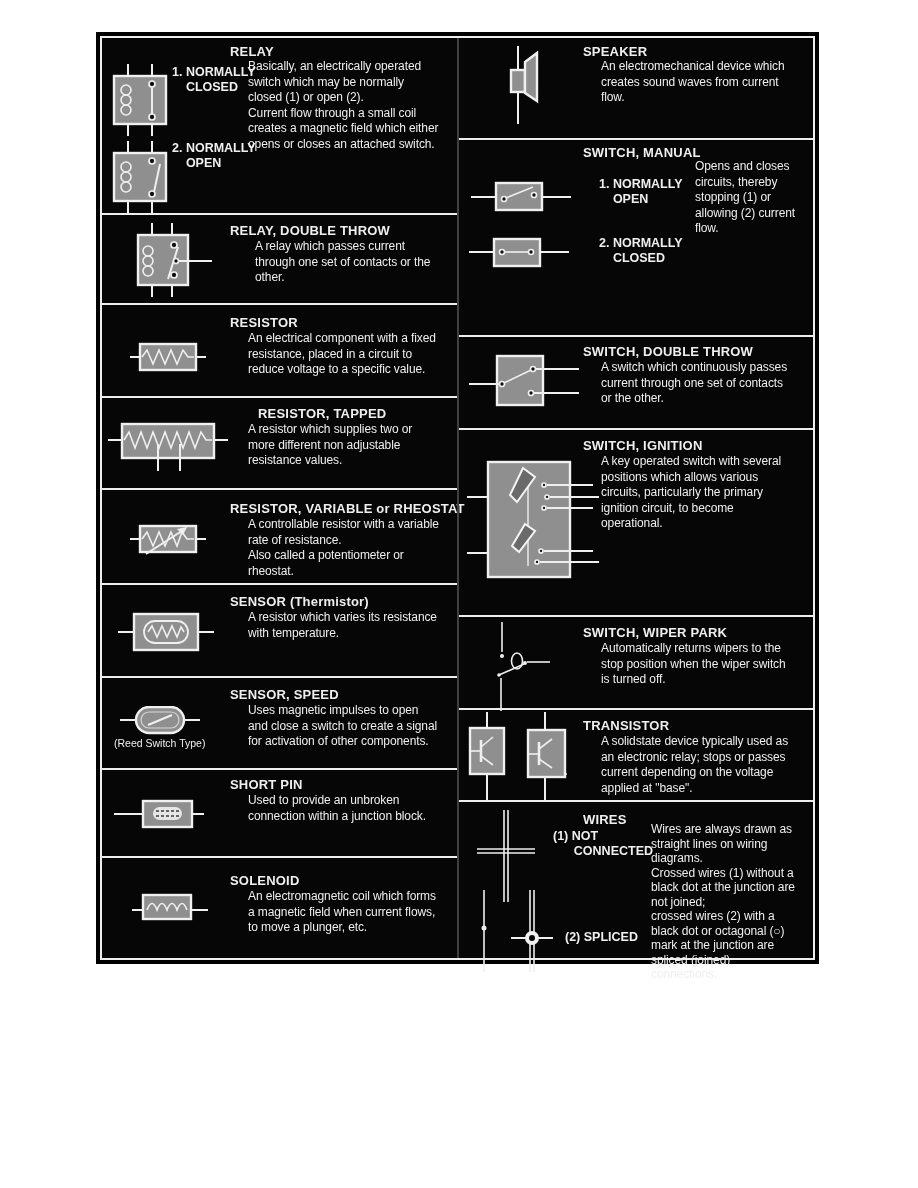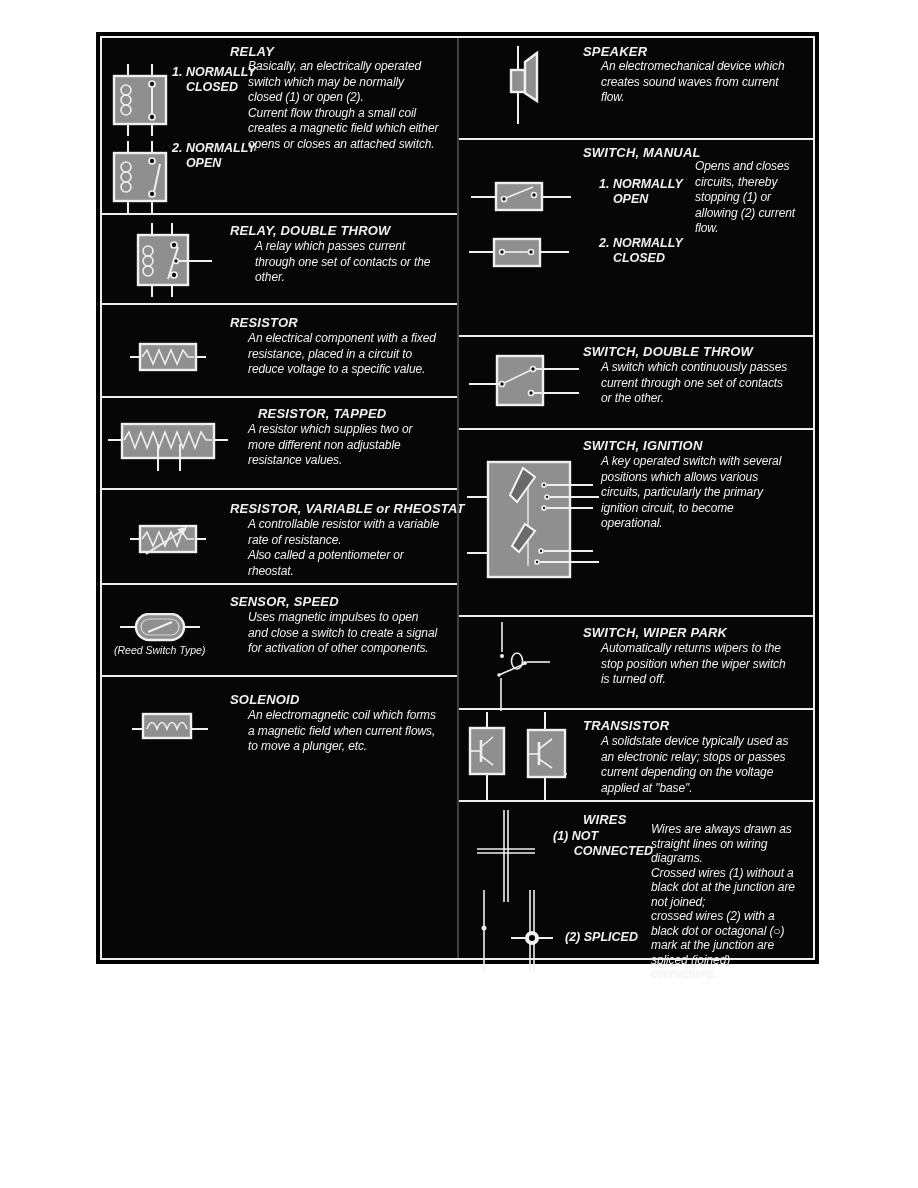--- a/index.html
+++ b/index.html
@@ -3,21 +3,21 @@
 <meta charset="utf-8">
 <style>
   html,body{margin:0;padding:0;}
   body{
     width:918px;height:1188px;background:#ffffff;position:relative;
     font-family:"Liberation Sans", sans-serif;
   }
   .panel{
     position:absolute;left:100px;top:36px;width:715px;height:924px;
     background:#060606;border:2px solid #ededed;box-sizing:border-box;
-    box-shadow:0 0 0 4px #000;color:#efefef;font-style:italic;
+    box-shadow:0 0 0 4px #000;color:#efefef;
   }
   .cols{display:flex;height:100%;}
   .col{position:relative;}
   .col-left{width:355px;}
   .col-right{width:356px;border-left:2px solid #404040;box-sizing:border-box;}
   .cell{position:relative;border-bottom:2px solid #ededed;box-sizing:border-box;overflow:visible;}
   .cell:last-child{border-bottom:none;}
   .t{position:absolute;font-size:13px;font-weight:bold;letter-spacing:.2px;white-space:pre;}
   .d{position:absolute;font-size:12px;line-height:15.5px;white-space:pre;letter-spacing:-.1px;}
   .lbl{position:absolute;font-size:12.5px;font-weight:bold;line-height:15px;white-space:pre;}
@@ -141,36 +141,61 @@
         <svg class="sym" style="left:28px;top:26px;" width="76" height="46">
           <line class="s2" x1="0" y1="23" x2="10" y2="23"></line>
             <line class="s2" x1="66" y1="23" x2="76" y2="23"></line>
           <rect class="box" x="10" y="10" width="56" height="26"></rect>
           <polyline class="s1" points="12,23 17,16 23,30 29,16 35,30 41,16 47,30 52,16 57,23 64,23"></polyline>
           <line class="s2" x1="16" y1="38" x2="55" y2="13"></line>
           <polygon class="dotw" points="57,11 47,13 53,19"></polygon>
         </svg>
       </div>
 
+      <div class="cell" style="height:93px;">
+        <div class="t" style="left:128px;top:9px;">SENSOR (Thermistor)</div>
+        <div class="d" style="left:146px;top:25px;">A resistor which varies its resistance
+with temperature.</div>
+        <svg class="sym" style="left:16px;top:25px;" width="96" height="44">
+          <line class="s2" x1="0" y1="22" x2="16" y2="22"></line>
+            <line class="s2" x1="80" y1="22" x2="96" y2="22"></line>
+          <rect class="box" x="16" y="4" width="64" height="36"></rect>
+          <rect class="pill" x="26" y="11" width="44" height="22" rx="11"></rect>
+          <polyline class="s1" points="30,22 34,16 39,27 44,16 49,27 54,16 59,27 63,17 66,22"></polyline>
+        </svg>
+      </div>
 
       <div class="cell" style="height:92px;">
         <div class="t" style="left:128px;top:9px;">SENSOR, SPEED</div>
         <div class="d" style="left:146px;top:25px;">Uses magnetic impulses to open
 and close a switch to create a signal
 for activation of other components.</div>
         <div class="cap" style="left:12px;top:59px;">(Reed Switch Type)</div>
         <svg class="sym" style="left:18px;top:28px;" width="80" height="30">
           <line class="s2" x1="0" y1="14" x2="16" y2="14"></line>
             <line class="s2" x1="64" y1="14" x2="80" y2="14"></line>
           <rect class="box" x="16" y="1" width="48" height="26" rx="13"></rect>
           <rect x="21" y="6" width="38" height="16" rx="8" style="fill:none;stroke:#d8d8d8;stroke-width:1.2;"></rect>
           <line class="s2" x1="28" y1="19" x2="52" y2="9"></line>
         </svg>
       </div>
 
+      <div class="cell" style="height:88px;">
+        <div class="t" style="left:128px;top:7px;">SHORT PIN</div>
+        <div class="d" style="left:146px;top:23px;">Used to provide an unbroken
+connection within a junction block.</div>
+        <svg class="sym" style="left:12px;top:26px;" width="90" height="36">
+          <line class="s2" x1="0" y1="18" x2="29" y2="18"></line>
+            <line class="s2" x1="78" y1="18" x2="90" y2="18"></line>
+          <rect class="box" x="29" y="5" width="49" height="26"></rect>
+          <rect class="pillfill" x="39" y="11" width="29" height="13" rx="6.5"></rect>
+          <line class="dash" x1="42" y1="15" x2="65" y2="15"></line>
+            <line class="dash" x1="42" y1="20" x2="65" y2="20"></line>
+        </svg>
+      </div>
 
       <div class="cell" style="height:100px;">
         <div class="t" style="left:128px;top:15px;">SOLENOID</div>
         <div class="d" style="left:146px;top:31px;">An electromagnetic coil which forms
 a magnetic field when current flows,
 to move a plunger, etc.</div>
         <svg class="sym" style="left:30px;top:31px;" width="76" height="36">
           <line class="s2" x1="0" y1="21" x2="15" y2="21"></line>
             <line class="s2" x1="55" y1="21" x2="76" y2="21"></line>
           <rect class="box" x="11" y="6" width="48" height="24"></rect>

